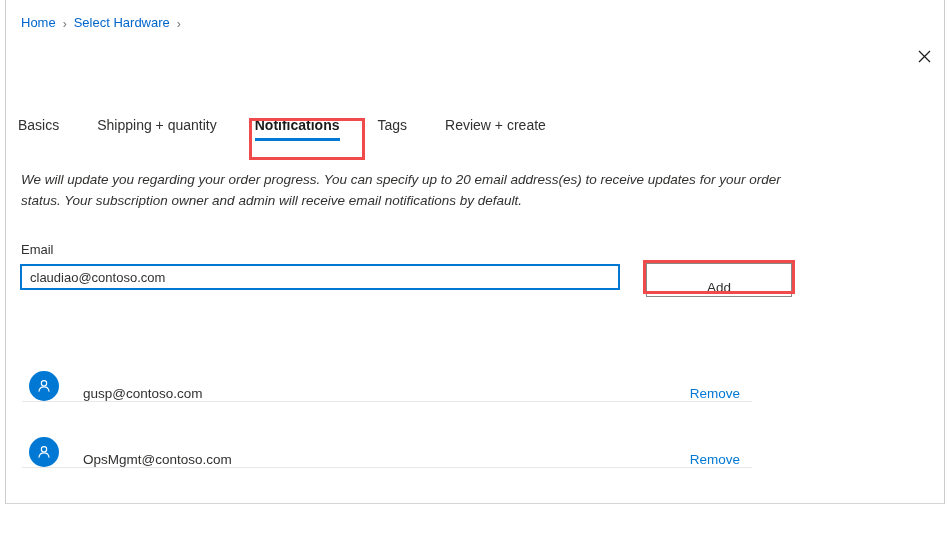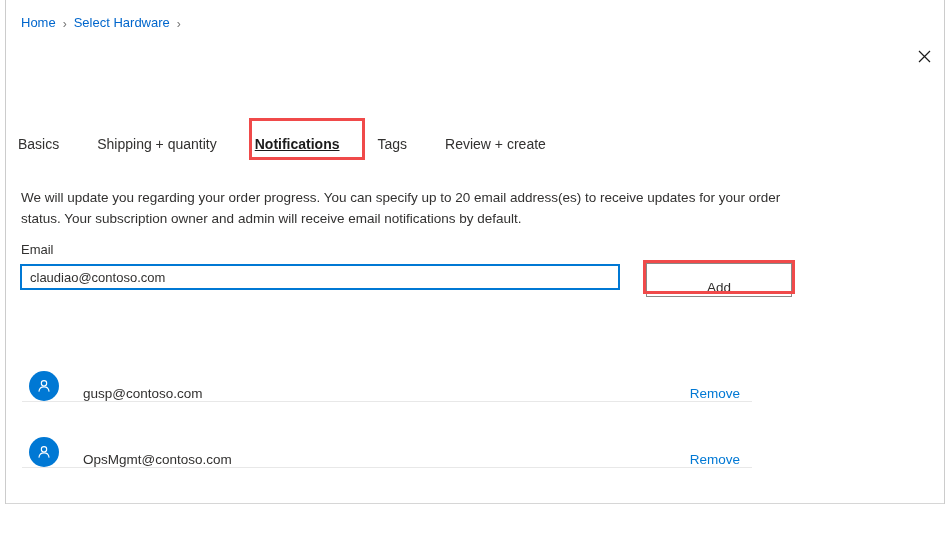--- a/index.html
+++ b/index.html
@@ -134,38 +134,37 @@
     align-items: center;
     justify-content: center;
     cursor: pointer;
   }
   .close-btn svg { display: block; }
 
   
   .tabs {
     position: absolute;
     left: 18px;
-    top: 133px;
+    top: 114px;
     height: 34px;
     display: flex;
     align-items: flex-start;
   }
   .tab {
     position: relative;
     font-size: 14px;
     color: #323130;
     cursor: pointer;
     white-space: nowrap;
     padding: 3px 0 10px 0;
     margin-right: 38px;
   }
   .tab.active {
     font-weight: 700;
     color: #1b1b1b;
-    text-decoration: underline;
   }
   .tab.active .tab-underline {
     position: absolute;
     left: 0;
     right: 0;
     bottom: 2px;
     height: 3px;
     background: #0078d4;
   }
   .tab-hl {
@@ -176,25 +175,26 @@
     height: 42px;
     border: 3px solid #f04a4a;
     box-sizing: border-box;
     pointer-events: none;
   }
 
   
   .description {
     position: absolute;
     left: 21px;
-    top: 187px;
+    top: 169px;
     width: 770px;
     font-size: 13.5px;
     line-height: 21px;
     color: #323130;
+    font-style: italic;
   }
 
   
   .email-label {
     position: absolute;
     left: 21px;
     top: 242px;
     font-size: 13px;
     color: #323130;
   }

